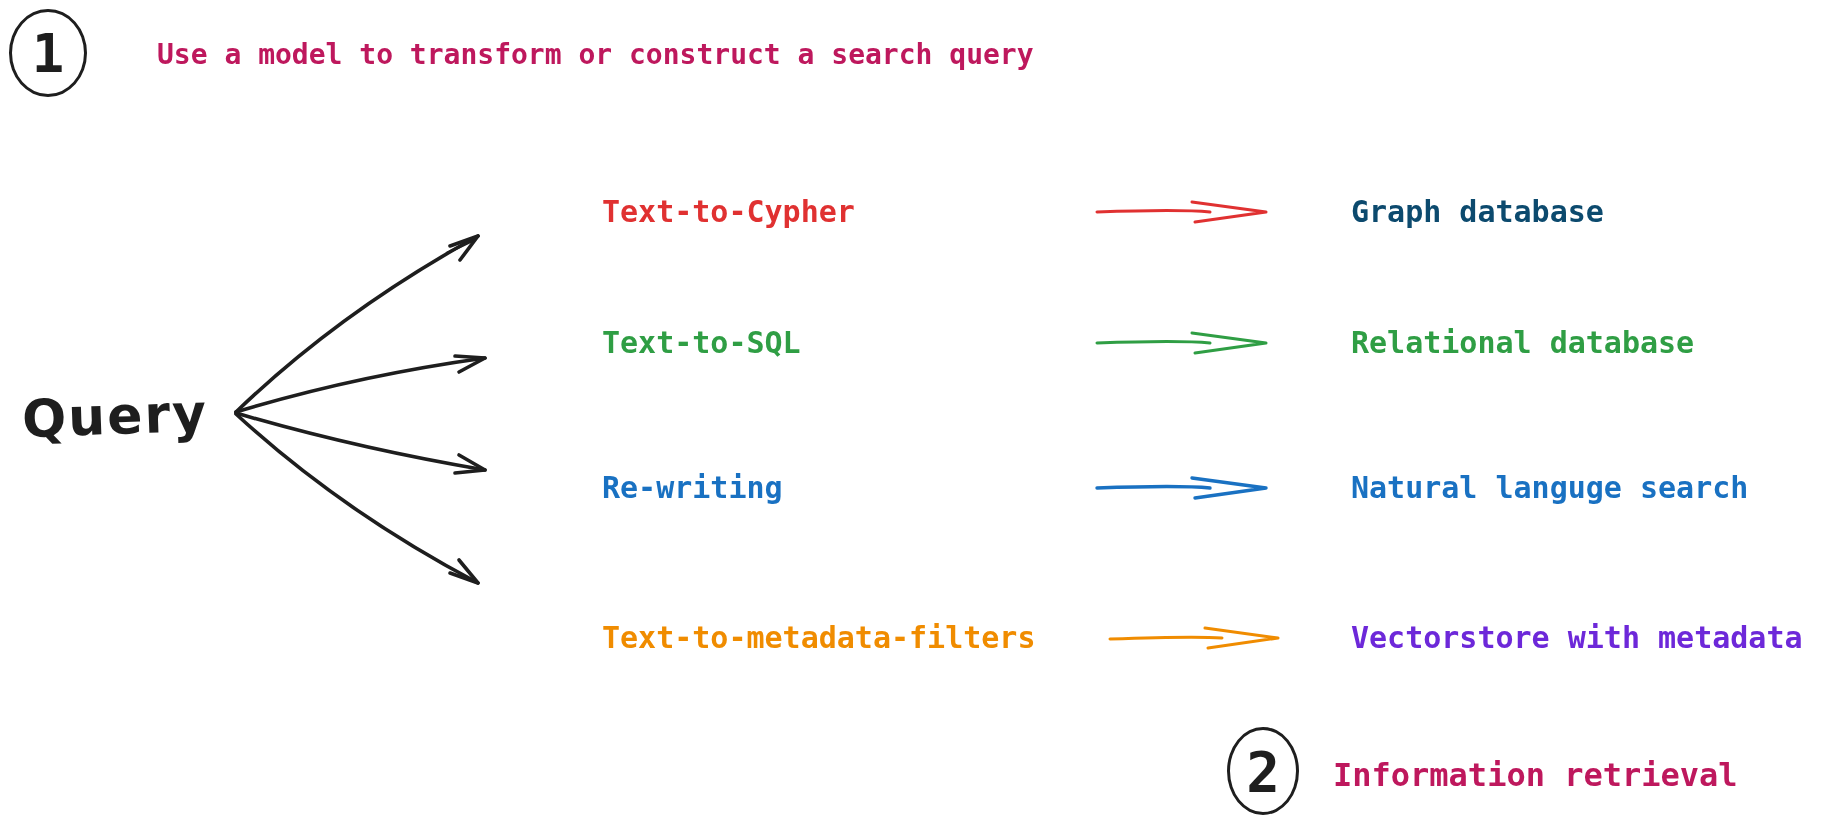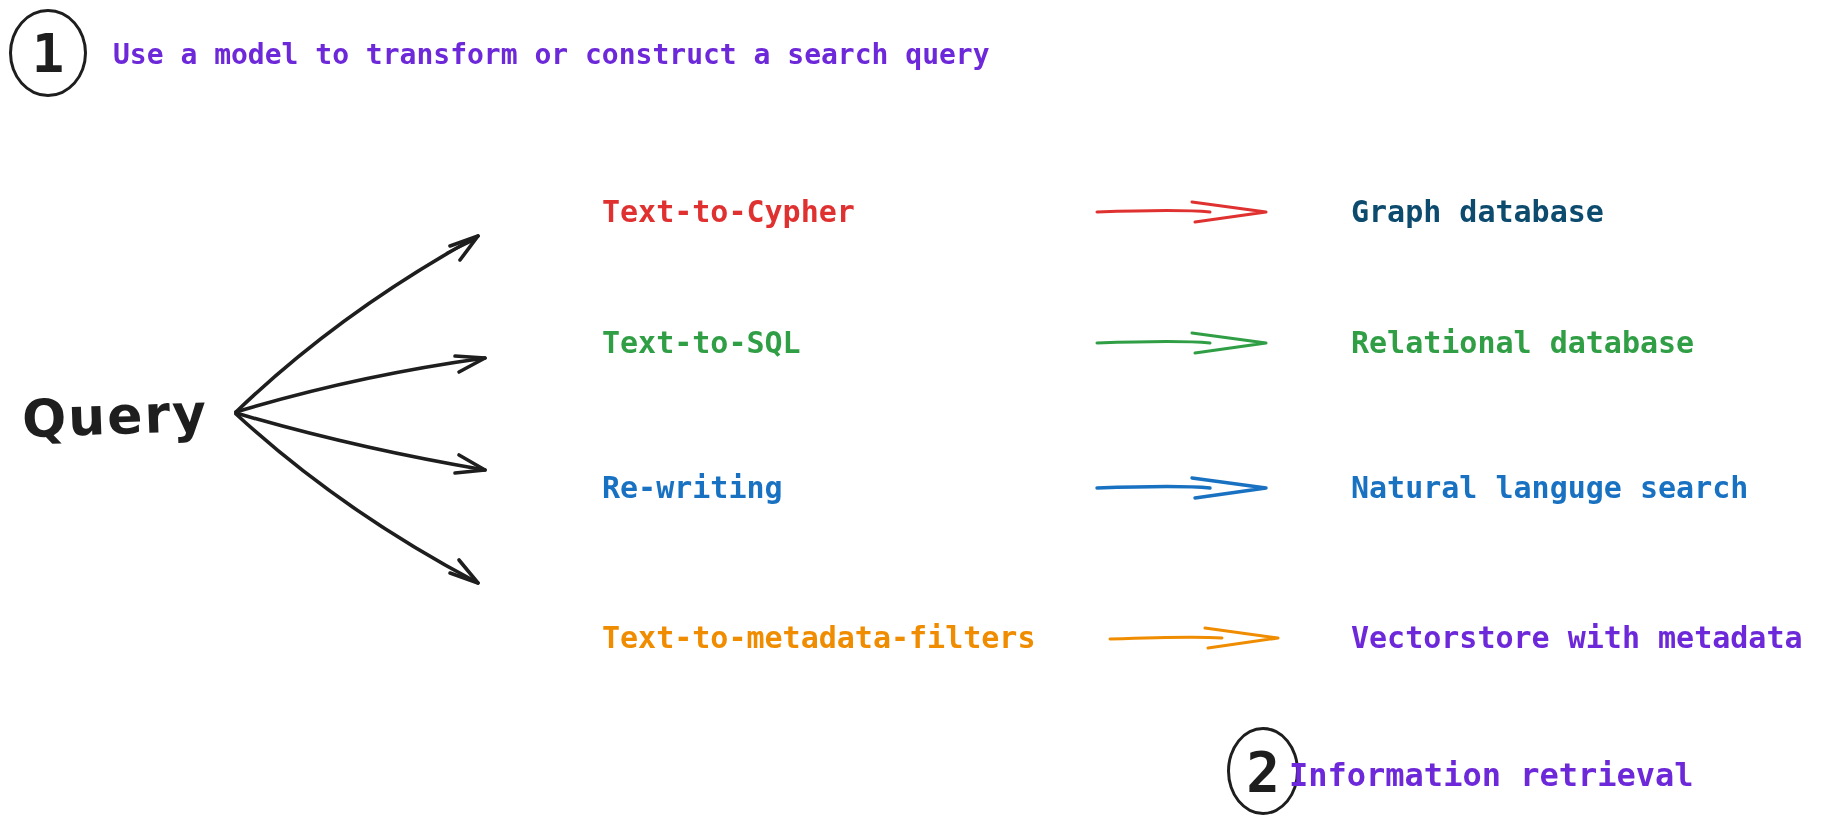--- a/index.html
+++ b/index.html
@@ -8,21 +8,21 @@
   .canvas { position:relative; width:1841px; height:828px; background:#ffffff; }
 
   .arrows-layer { position:absolute; left:0; top:0; width:1841px; height:828px; }
 
   .badge { position:absolute; border:3px solid #1e1e1e; border-radius:50%;
            display:flex; align-items:center; justify-content:center;
            color:#1e1e1e; font-weight:bold; background:#ffffff; }
   .badge-1 { left:9px; top:9px; width:78px; height:88px; font-size:54px; }
   .badge-2 { left:1227px; top:727px; width:72px; height:88px; font-size:56px; }
 
-  .step-label { position:absolute; color:#6d28d9; font-weight:bold; white-space:nowrap; }
+  .step-label { position:absolute; color:#be185d; font-weight:bold; white-space:nowrap;margin-left:44px; }
   .step1-label { left:113px; top:33px; font-size:28px; line-height:44px; }
   .step2-label { left:1289px; top:753px; font-size:32px; line-height:44px; }
 
   .query-node { position:absolute; left:22px; top:384px; font-size:52px; line-height:64px;
                 color:#1e1e1e; font-weight:bold;
                 font-family:"DejaVu Sans", sans-serif;
                 transform:rotate(-2deg); letter-spacing:2px; }
 
   .row { position:absolute; left:0; width:1841px; height:44px; }
   .row-1 { top:190px; } .row-2 { top:321px; } .row-3 { top:466px; } .row-4 { top:616px;padding-left:39px; }

